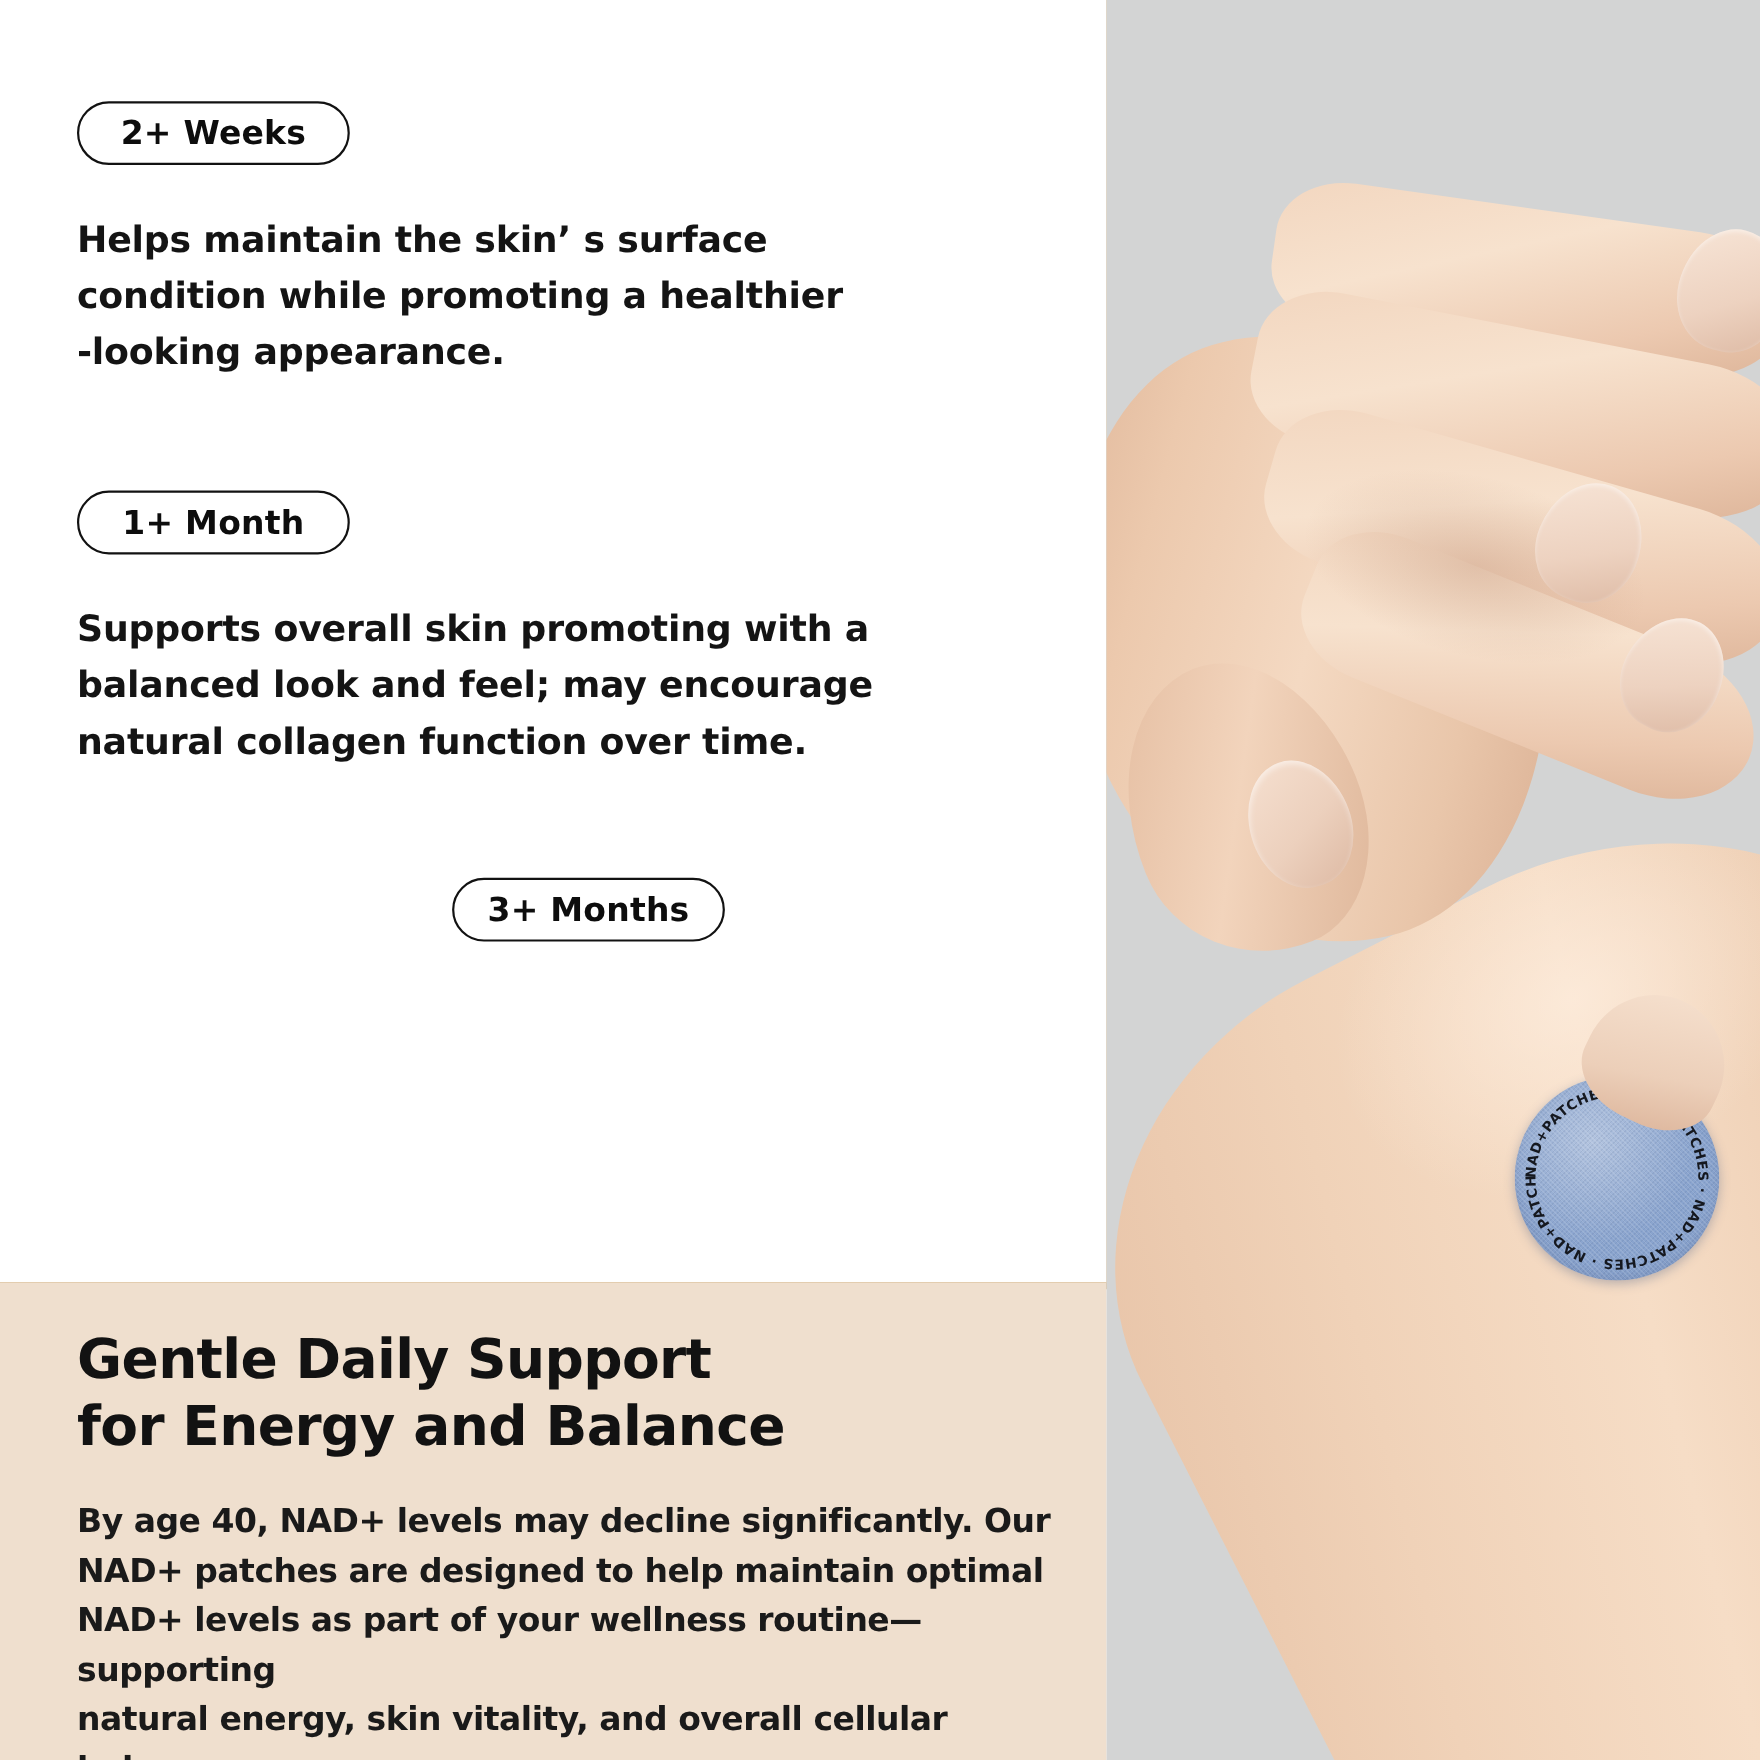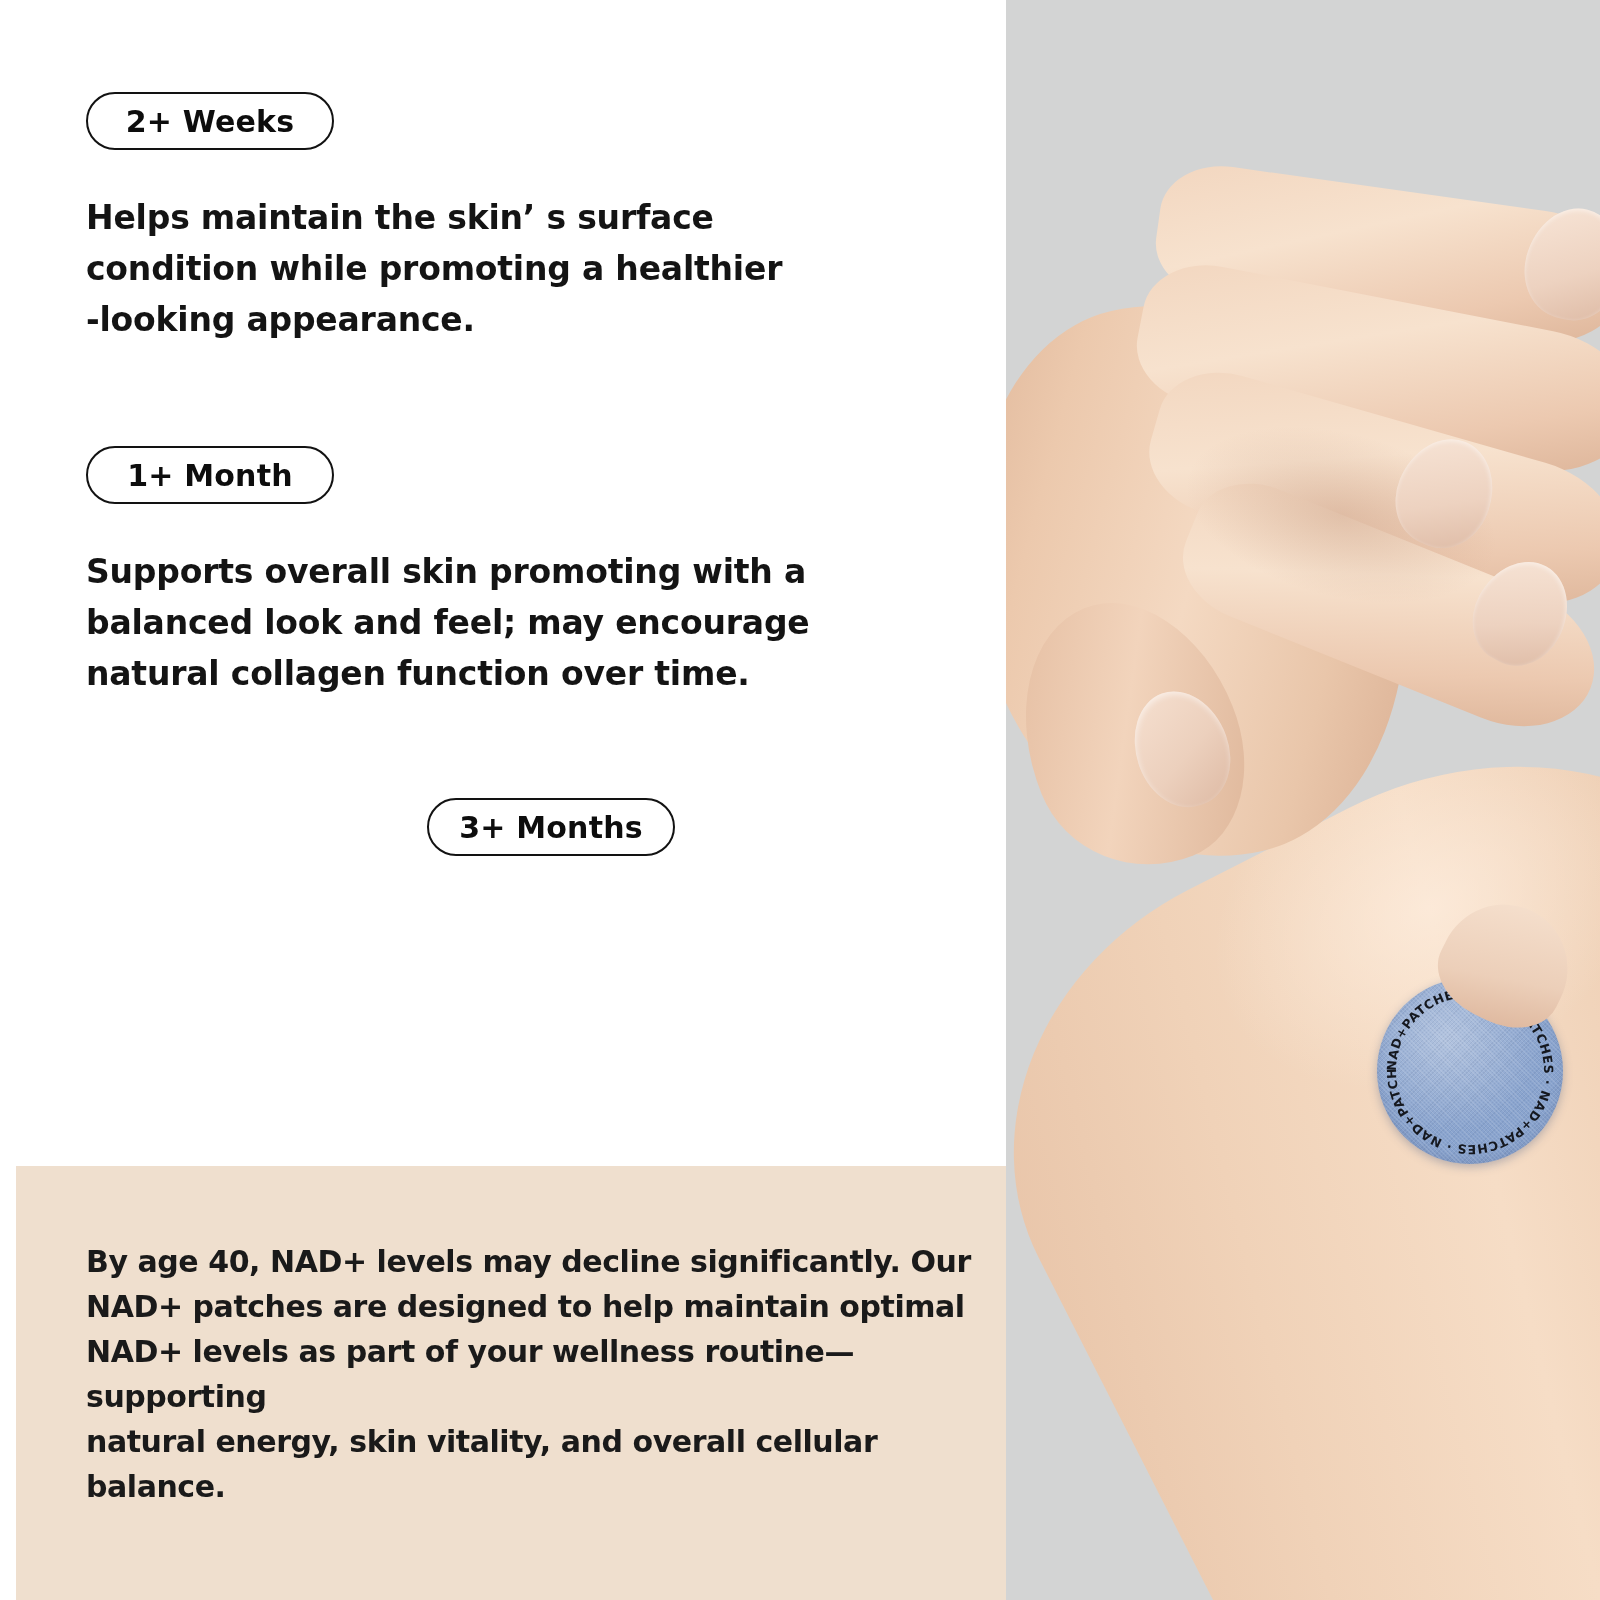--- a/index.html
+++ b/index.html
@@ -16,21 +16,21 @@
   #page {
     position: relative;
     width: 1600px;
     height: 1600px;
     background: #ffffff;
   }
 
   
   .left-col {
     position: absolute;
-    left: 16px;
+    left: 0;
     top: 0;
     width: 1006px;
     height: 1172px;
     background: #a16207;
   }
 
   .timeline {
     position: absolute;
     left: 0; top: 0;
     width: 1006px;
@@ -289,20 +289,22 @@
 natural collagen function over time.</p>
       </div>
 
       <div class="benefit-block b2">
         <div class="pill">3+ Months</div>
       </div>
 
     </section>
 
     <section class="promo">
+      <h2 class="promo-heading">Gentle Daily Support
+for Energy and Balance</h2>
       <p class="promo-body">By age 40, NAD+ levels may decline significantly. Our
 NAD+ patches are designed to help maintain optimal
 NAD+ levels as part of your wellness routine—supporting
 natural energy, skin vitality, and overall cellular balance.</p>
     </section>
 
   </div>
 
   <div class="photo-panel">
     <div class="photo-scene">

